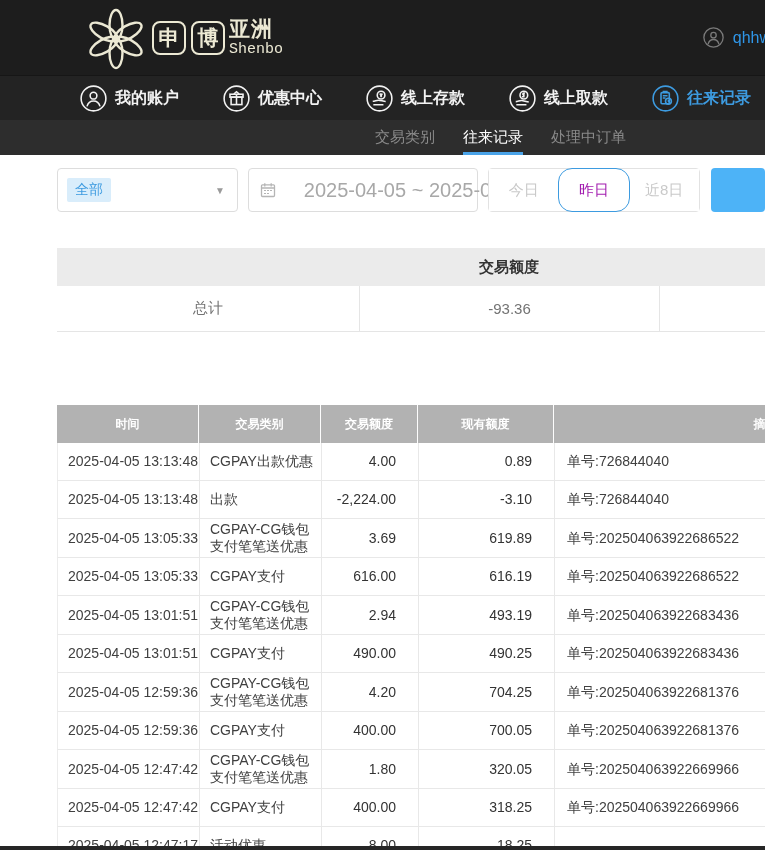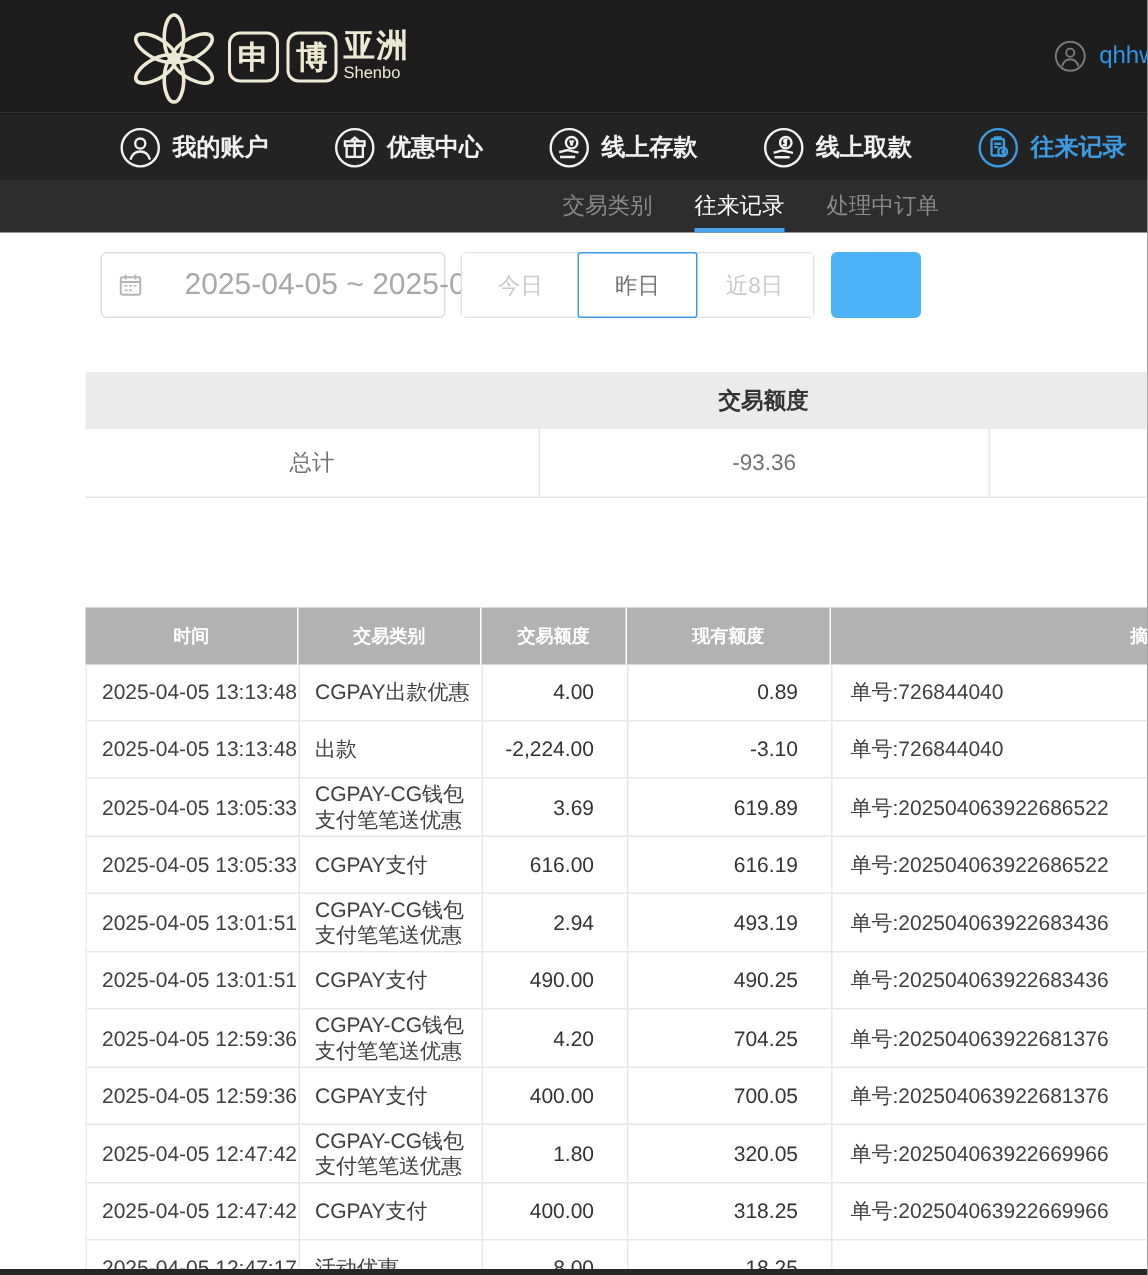--- a/index.html
+++ b/index.html
@@ -9,21 +9,21 @@
 
   
   .topbar { height:75px; background:#1d1d1d; display:flex; align-items:center; position:relative; }
   .brand { display:flex; align-items:center; margin-left:84px; cursor:pointer; }
   .flower { width:64px; height:64px; color:#ece9d4; }
   .brand-boxes { display:flex; align-items:center; gap:5px; margin-left:4px; }
   .brand-box { width:34px; height:34px; border:2px solid #ece9d4; border-radius:8px;
                color:#ece9d4; font-size:21px; font-weight:700; display:flex; align-items:center; justify-content:center; }
   .brand-right { margin-left:4px; color:#ece9d4; line-height:1; }
   .brand-region { font-size:21px; font-weight:700; letter-spacing:1px; }
-  .brand-sub { font-size:11px; margin-top:3px; }
+  .brand-sub { font-size:15px; margin-top:3px;font-family:Liberation Mono, monospace; }
   .user { position:absolute; right:-6px; top:0; height:75px; display:flex; align-items:center; gap:9px; cursor:pointer; }
   .user svg { width:21px; height:21px; color:#7a7a7a; flex:0 0 auto; }
   .user-name { color:#2f96e8; font-size:16px; white-space:nowrap; }
 
   
   .mainnav { height:45px; background:#232323; display:flex; align-items:center; padding-left:80px; gap:44px; border-top:1px solid #161616; }
   .nav-item { display:flex; align-items:center; gap:8px; color:#f2f2f2; font-size:16px; font-weight:600; cursor:pointer; white-space:nowrap; }
   .nav-item svg { width:27px; height:27px; }
   .nav-item.active { color:#3d9be0; }
 
@@ -36,21 +36,21 @@
   main { padding-top:13px; }
   .filters { display:flex; align-items:stretch; height:44px; margin-left:57px; }
   .f-select { position:relative; width:201px; border:1px solid #ddd; border-radius:4px; display:flex; align-items:center; cursor:pointer; background:#fff; }
   .f-chip { margin-left:9px; background:#d9edfb; color:#3d9be0; font-size:14px; padding:3px 8px; border-radius:2px; }
   .f-caret { position:absolute; right:12px; color:#9a9a9a; font-size:10px; }
   .f-date { margin-left:10px; width:230px; border:1px solid #ddd; border-radius:4px; display:flex; align-items:center; gap:8px; padding-left:11px; cursor:pointer; background:#fff; }
   .f-date svg { width:16px; height:16px; color:#b5b5b5; flex:0 0 auto; }
   .f-date-text { color:#a8a8a8; font-size:20px; white-space:nowrap;margin-left:20px; }
   .f-quick { margin-left:10px; width:236px; border:1px solid #e2e2e2; border-radius:4px; display:flex; background:#fff; }
   .f-qbtn { flex:1; display:flex; align-items:center; justify-content:center; font-size:15px; color:#c9c9c9; background:#fff; border:none; cursor:pointer; }
-  .f-qbtn.active { border:1px solid #3d9be0; color:#737373; margin:-1px; border-radius:2px; position:relative; z-index:1; }
+  .f-qbtn.active { border:1px solid #3d9be0; color:#a21caf; margin:-1px; border-radius:14px; position:relative; z-index:1; }
   .f-search { margin-left:11px; width:60px; background:#4db3f7; border:none; border-radius:4px; cursor:pointer; }
 
   
   .summary { margin:36px 0 0 57px; width:920px; }
   .summary-head { display:grid; grid-template-columns:302px 300px 1fr; background:#ebebeb; height:38px; }
   .summary-head .cell { display:flex; align-items:center; justify-content:center; font-size:15px; font-weight:600; color:#333; }
   .summary-row { display:grid; grid-template-columns:302px 300px 1fr; height:46px; border-bottom:1px solid #e5e5e5; }
   .summary-row .cell { display:flex; align-items:center; justify-content:center; font-size:15px; color:#737373; }
   .summary-row .cell + .cell { border-left:1px solid #e5e5e5; }
 
@@ -155,20 +155,24 @@
 
   <div class="subnav">
     <div class="subtab">交易类别</div>
     <div class="subtab active">往来记录</div>
     <div class="subtab">处理中订单</div>
   </div>
 
   <main>
 
     <div class="filters">
+      <div class="f-select">
+        <span class="f-chip">全部</span>
+        <span class="f-caret">▼</span>
+      </div>
       <div class="f-date">
         <svg viewBox="0 0 16 16" fill="none" stroke="currentColor" stroke-width="1.3">
           <rect x="1.5" y="2.8" width="13" height="11.7" rx="1"></rect>
             <path d="M1.5 6h13M4.8 1.2v3.2M11.2 1.2v3.2"></path>
           <path d="M4 8.5h2M7 8.5h2M10 8.5h2M4 11.5h2M7 11.5h2" stroke-width="1.1"></path>
         </svg>
         <span class="f-date-text">2025-04-05 ~ 2025-04-05</span>
       </div>
       <div class="f-quick">
         <button class="f-qbtn">今日</button>

